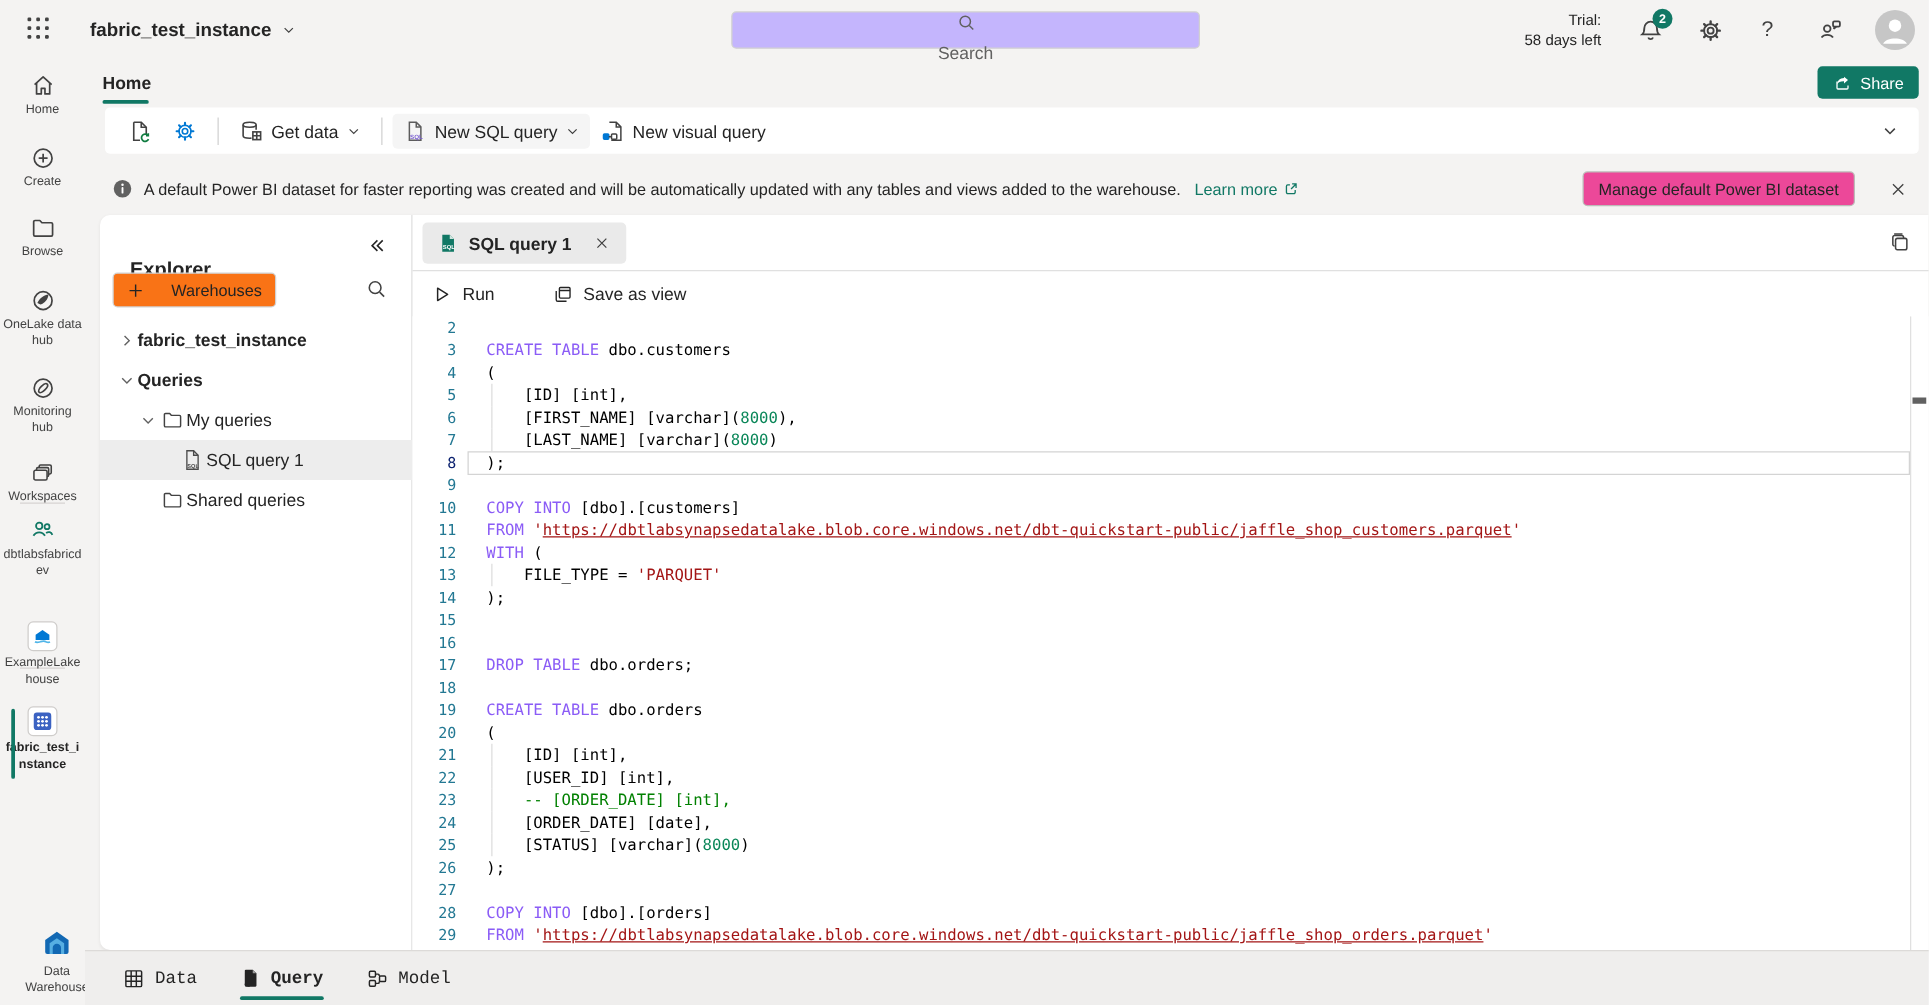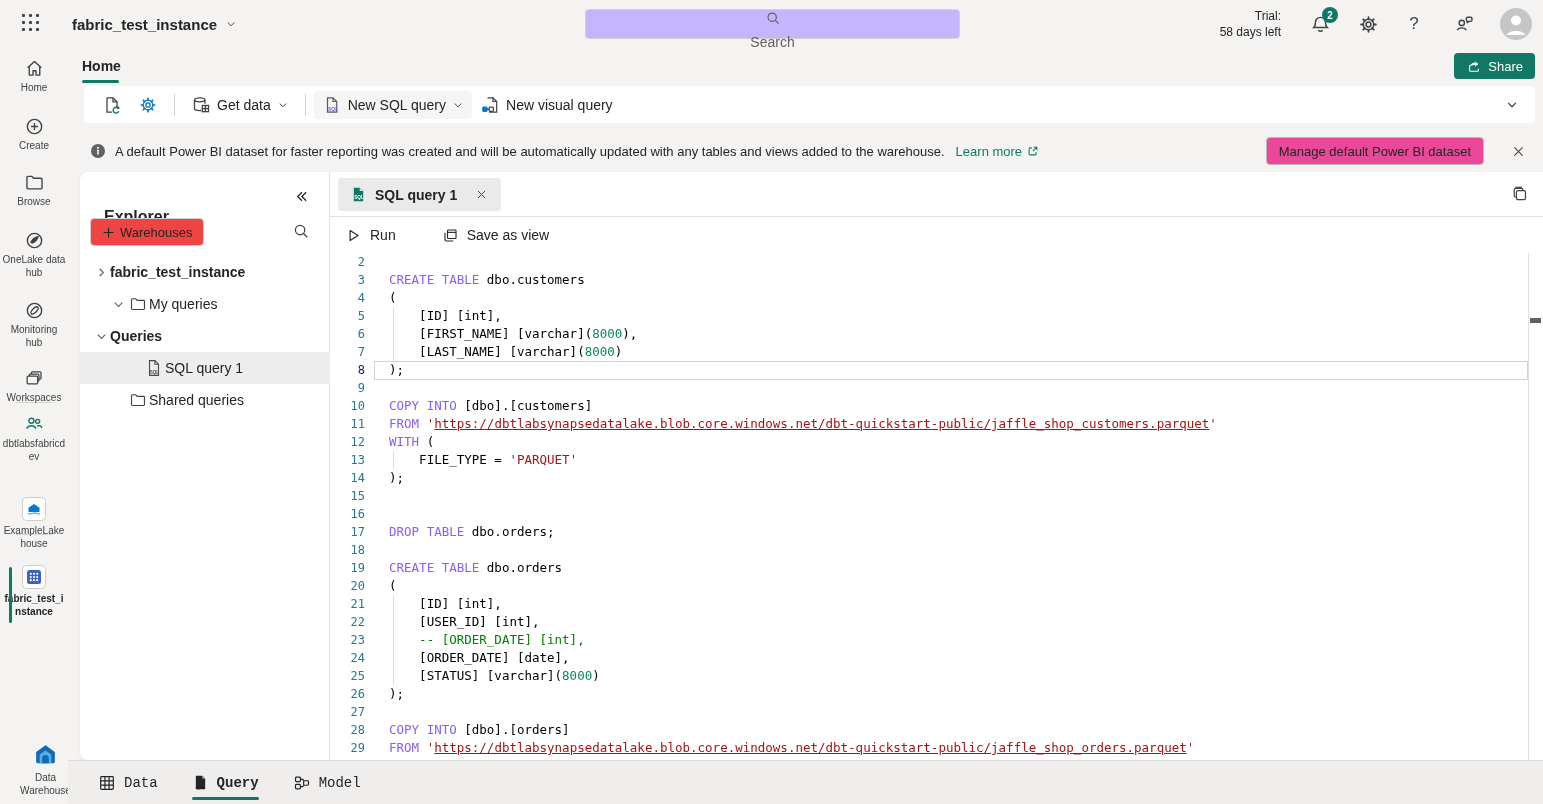--- a/index.html
+++ b/index.html
@@ -46,21 +46,21 @@
   .ri .rlabel { font-size:10px; line-height:12.5px; color:#424242; text-align:center; width:64px; overflow-wrap:anywhere; }
   .ri.active .rlabel { font-weight:700; color:#242424; }
   .ri.active::before { content:''; position:absolute; left:9px; top:3px; height:56px; width:3px; background:#117865; border-radius:2px; }
   .rdiv { position:absolute; left:16px; width:36px; height:1px; background:#D6D4D2; }
 
   
   #card { position:absolute; left:80px; top:172px; width:1463px; height:588px; background:#fff; border-radius:8px 0 0 8px; box-shadow:0 1px 3px rgba(0,0,0,0.07); }
   #explorer { position:absolute; left:0; top:0; width:250px; height:588px; border-right:1px solid #E0E0E0; }
   #exp-title { position:absolute; left:24px; top:24px; font-size:16px; font-weight:700;margin-top:12px; }
   #exp-collapse { position:absolute; right:18px; top:14px; width:20px; height:20px; color:#242424; cursor:pointer; }
-  #whbtn { position:absolute; left:10px; top:46px; height:28px; border:1px solid #D1D1D1; border-radius:4px; background:#ef4444; display:flex; align-items:center; gap:4px; padding:0 10px; font-size:13px; font-family:inherit; cursor:pointer; color:#242424; }
+  #whbtn { position:absolute; left:10px; top:46px; height:28px; border:1px solid #D1D1D1; border-radius:4px; background:#f97316; display:flex; align-items:center; gap:21px; padding:0 10px; font-size:13px; font-family:inherit; cursor:pointer; color:#242424; }
   #exp-search { position:absolute; right:18px; top:49px; width:20px; height:20px; color:#424242; cursor:pointer; }
   #tree { position:absolute; left:0; top:84px; width:250px; }
   .trow { height:32px; display:flex; align-items:center; cursor:pointer; font-size:14px; color:#242424; }
   .trow.sel { background:#EDEDED; }
   .trow .chev { width:17px; display:flex; color:#616161; flex:none; }
   .trow .ticon { width:22px; display:flex; flex:none; color:#424242; }
   .trow .tlabel { white-space:nowrap; }
   .trow.b .tlabel { font-weight:600; }
 
   
@@ -409,40 +409,40 @@
       </span>
     <div id="tree">
         <div class="trow b" style="padding-left: 13px;">
           <span class="ic chev">
             <svg width="15" height="15" viewBox="0 0 20 20" fill="none" stroke="#616161" stroke-width="1.5">
               <path d="M7.5 5 12.5 10 7.5 15"></path>
             </svg>
           </span>
           <span class="tlabel">fabric_test_instance</span>
         </div>
+        <div class="trow b" style="padding-left: 13px;">
+          <span class="ic chev">
+            <svg width="15" height="15" viewBox="0 0 20 20" fill="none" stroke="#616161" stroke-width="1.5">
+              <path d="M5 7.5 10 12.5 15 7.5"></path>
+            </svg>
+          </span>
+          <span class="tlabel">Queries</span>
+        </div>
         <div class="trow" style="padding-left: 30px;">
           <span class="ic chev">
             <svg width="15" height="15" viewBox="0 0 20 20" fill="none" stroke="#616161" stroke-width="1.5">
               <path d="M5 7.5 10 12.5 15 7.5"></path>
             </svg>
           </span>
           <span class="ic ticon">
             <svg width="18" height="18" viewBox="0 0 20 20" fill="none" stroke="#424242" stroke-width="1.3" stroke-linejoin="round">
               <path d="M2.8 5.2a1 1 0 0 1 1-1h3.7l1.6 1.7h7.1a1 1 0 0 1 1 1v8.2a1 1 0 0 1-1 1H3.8a1 1 0 0 1-1-1z"></path>
             </svg>
           </span>
           <span class="tlabel">My queries</span>
-        </div>
-        <div class="trow b" style="padding-left: 13px;">
-          <span class="ic chev">
-            <svg width="15" height="15" viewBox="0 0 20 20" fill="none" stroke="#616161" stroke-width="1.5">
-              <path d="M5 7.5 10 12.5 15 7.5"></path>
-            </svg>
-          </span>
-          <span class="tlabel">Queries</span>
         </div>
         <div class="trow sel" style="padding-left: 63px;">
           <span class="ic ticon">
             <svg width="18" height="18" viewBox="0 0 20 20" fill="none" stroke="#4a4a4a" stroke-width="1.2">
               <path d="M5 1.8h6l4 4v12.4H5z"></path>
               <path d="M11 1.8v4h4"></path>
               <text x="5.4" y="17" font-size="5" font-weight="700" fill="#4a4a4a" stroke="none" font-family="Liberation Sans, sans-serif">SQL</text>
             </svg>
           </span>
           <span class="tlabel">SQL query 1</span>

